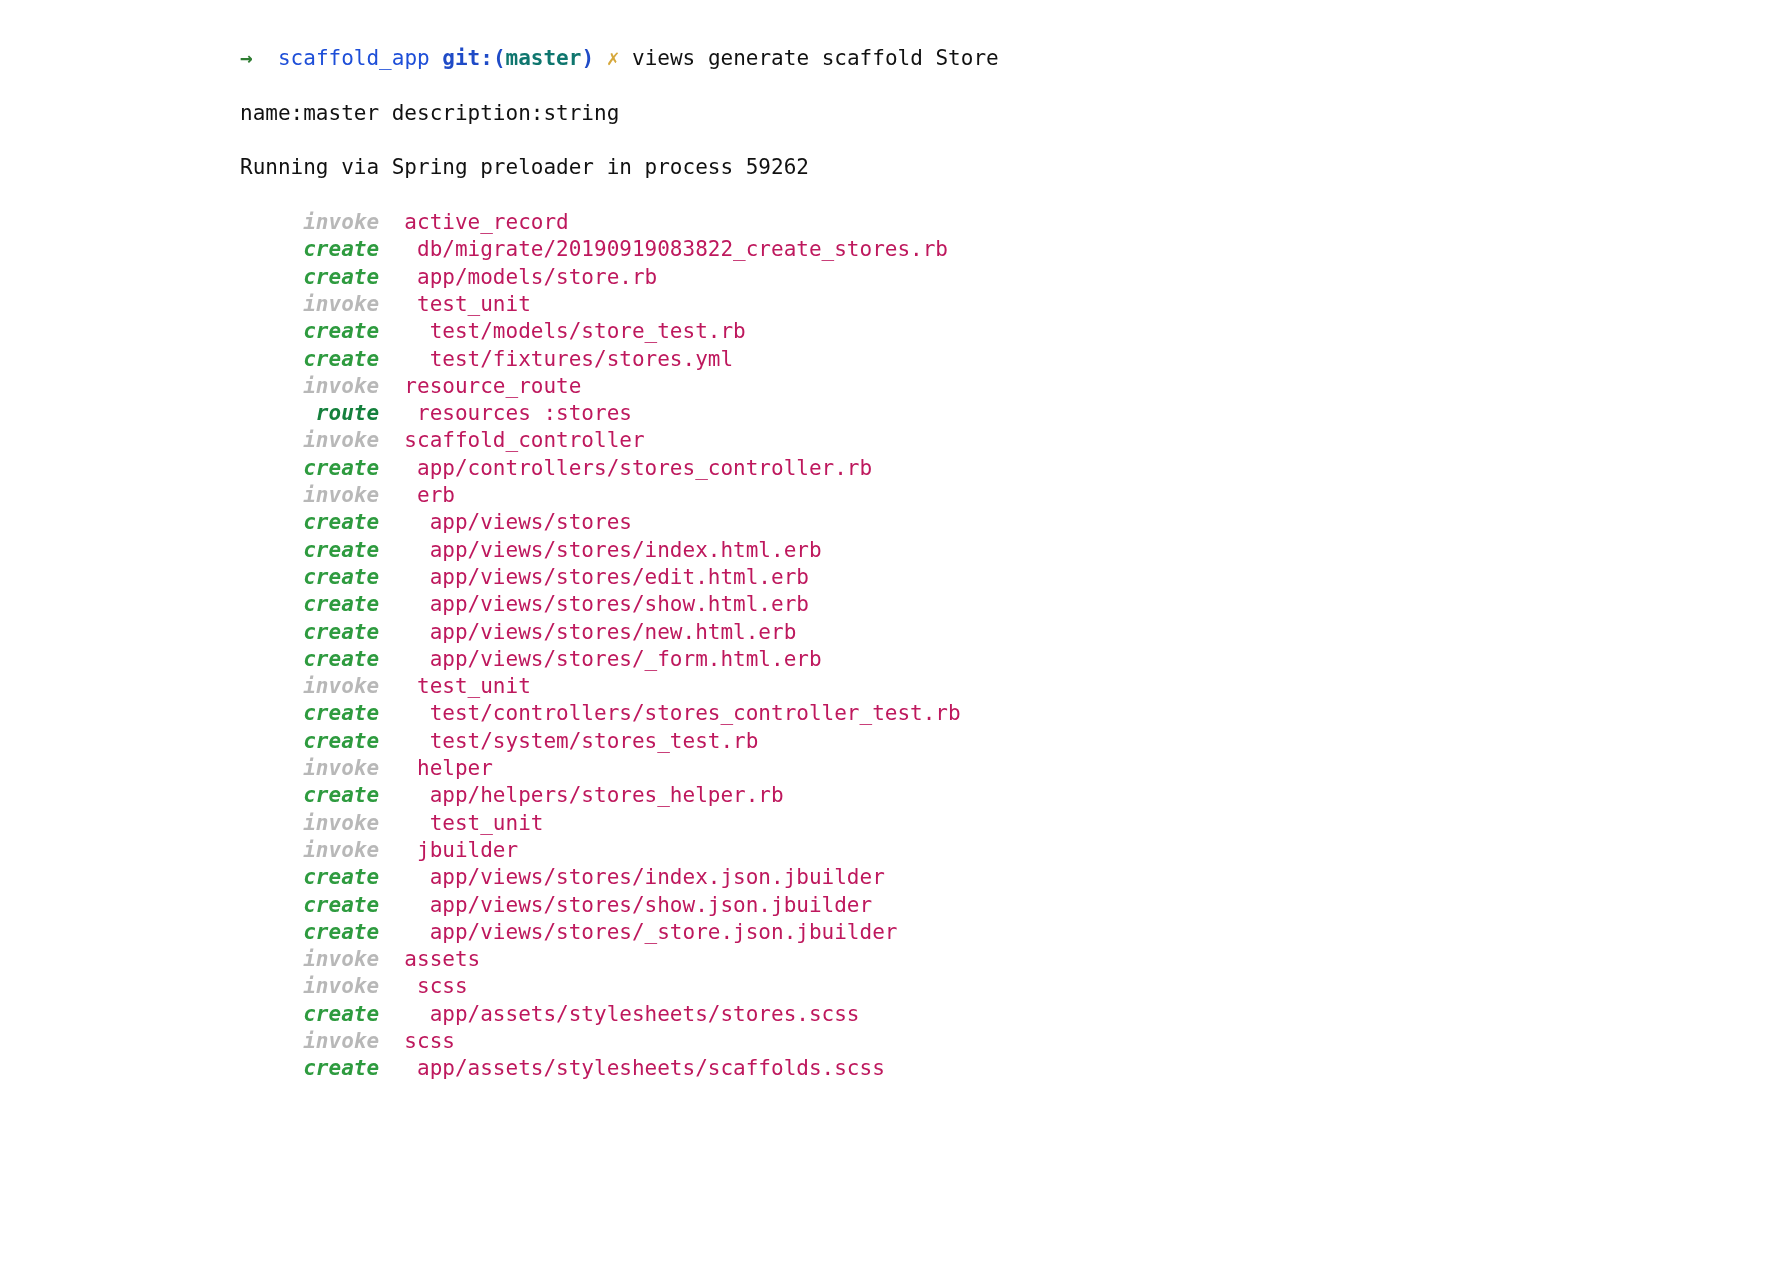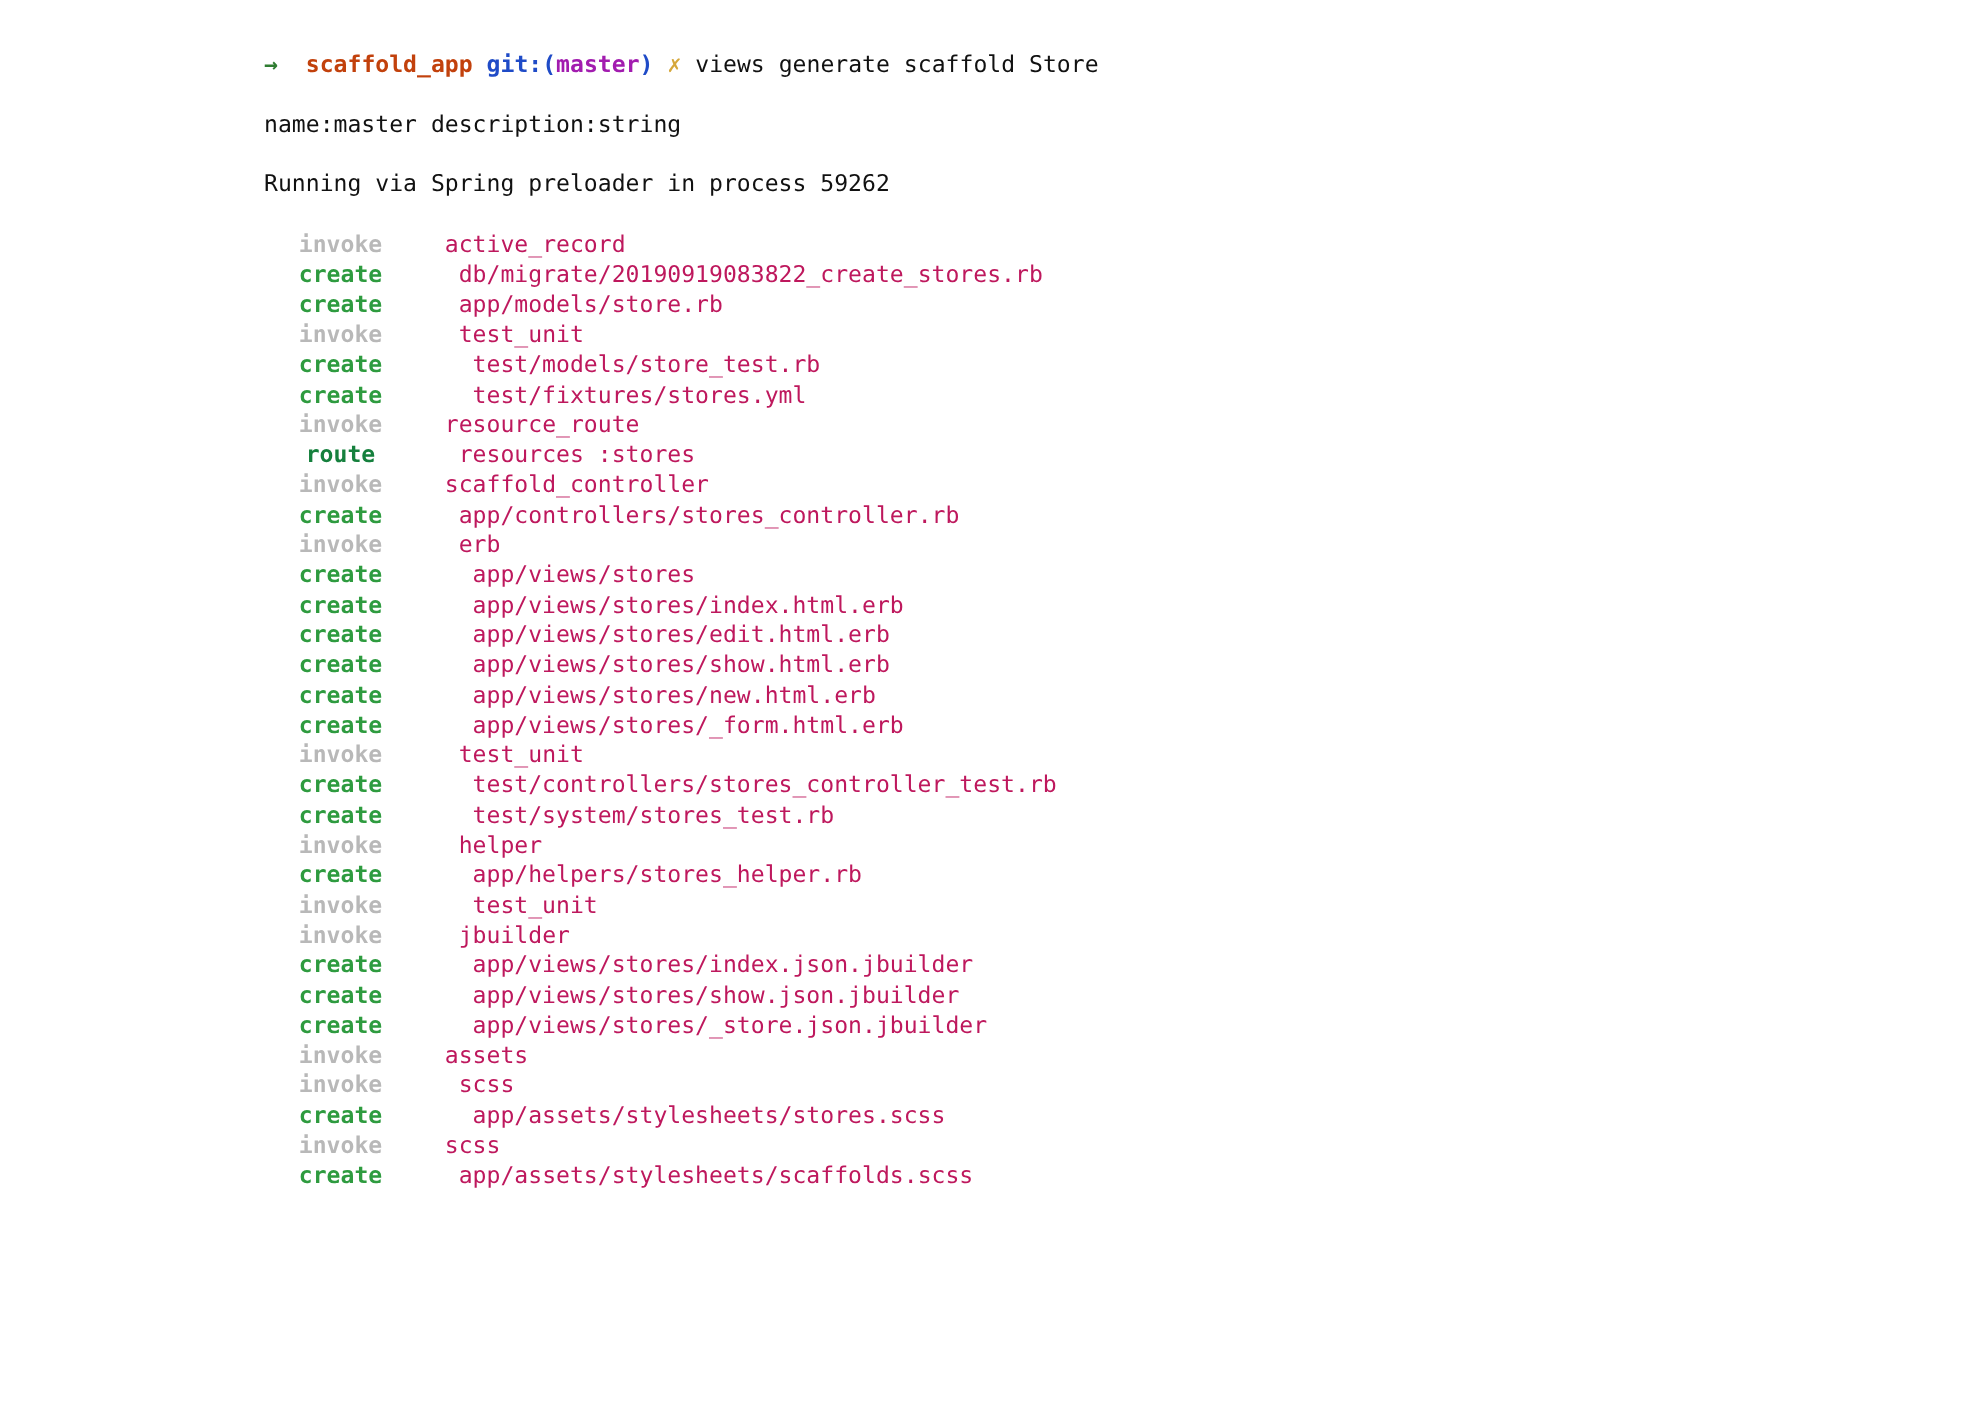--- a/index.html
+++ b/index.html
@@ -12,29 +12,29 @@
     }
     .terminal {
       padding: 18px 0 0 240px;
       white-space: pre;
     }
     .prompt-arrow {
       color: #2f7d32;
       font-weight: bold;
     }
     .prompt-dir {
-      color: #c2410c;
-      font-weight: bold;
+      color: #1d4ed8;
+      font-weight: normal;
     }
     .prompt-git {
       color: #1f4bc7;
       font-weight: bold;
     }
     .prompt-branch {
-      color: #a21caf;
+      color: #0f766e;
       font-weight: bold;
       margin-top: 33px;
     }
     .prompt-dirty {
       color: #d6a83c;
       font-weight: bold;
     }
     .cmd {
       color: #111;
     }
@@ -55,21 +55,22 @@
     }
     .path {
       color: #be185d;
     }
     .line {
       display: block;
     }
     .action {
       display: inline-block;
       width: 11ch;
-      text-align: center;
+      text-align: right;
+      font-style: italic;
     }
     .sep {
       display: inline-block;
       width: 2ch;
     }
     .indent0 { padding-left: 0; }
     .indent1 { padding-left: 1ch; }
     .indent2 { padding-left: 2ch; }
   </style>
 </head>

